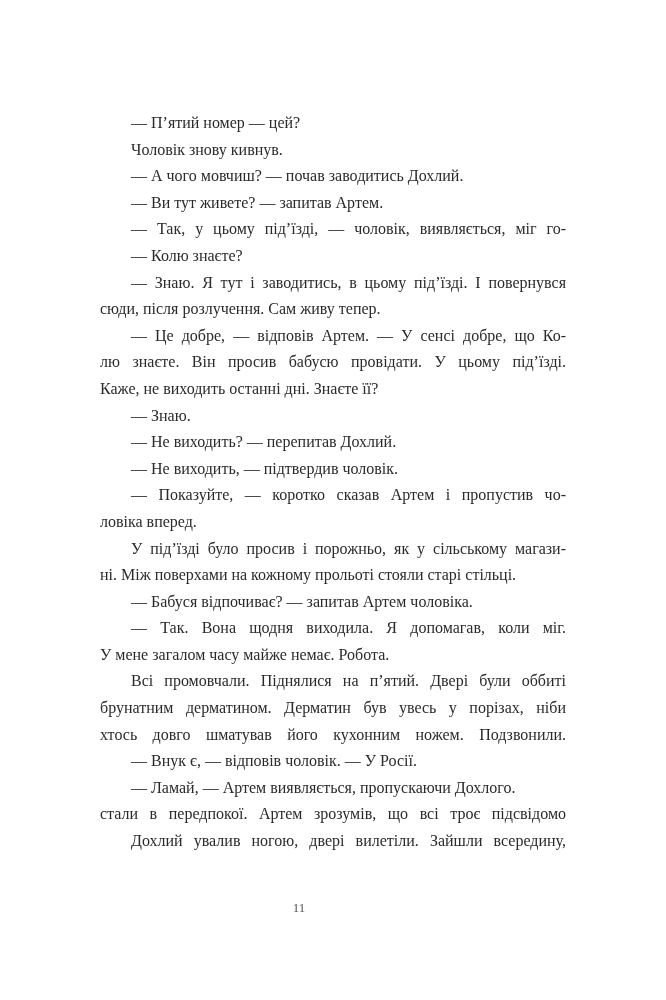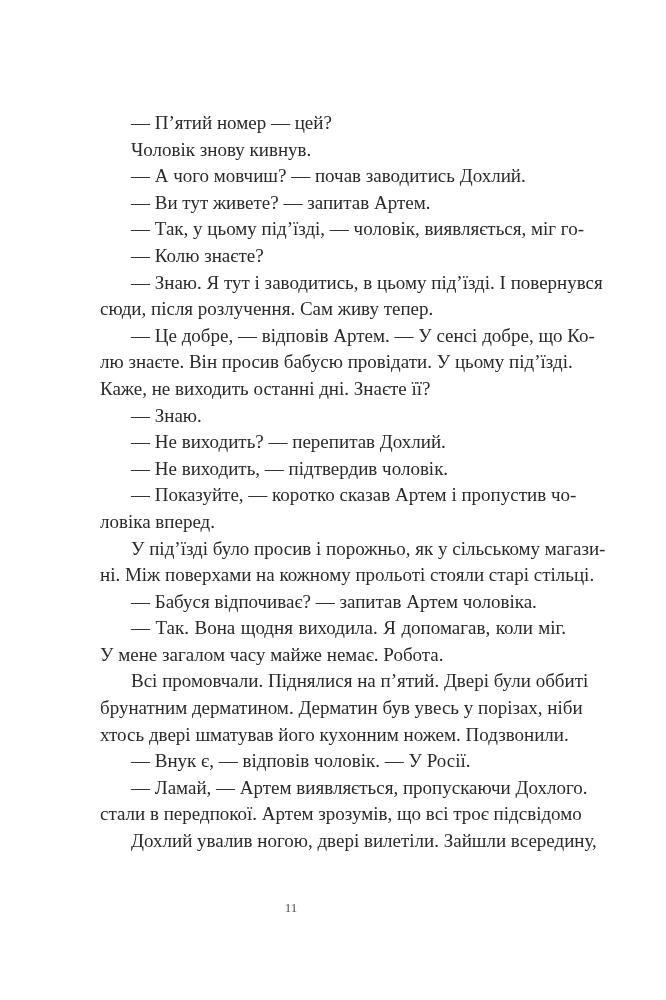--- a/index.html
+++ b/index.html
@@ -19,21 +19,21 @@
       width: 666px;
       height: 1000px;
       background: #ffffff;
     }
     .text-block {
       position: absolute;
       left: 100px;
       top: 110px;
       width: 466px;
       font-family: "Liberation Serif", "DejaVu Serif", serif;
-      font-size: 19px;
+      font-size: 16px;
       line-height: 26.6px;
       color: #2a2a2a;
     }
     .line {
       display: block;
       height: 26.6px;
       white-space: nowrap;
       text-align: justify;
       text-align-last: justify;
     }
@@ -41,20 +41,21 @@
     .line.last { text-align-last: left; }
     .page-number {
       position: absolute;
       top: 900px;
       left: 0;
       width: 582px;
       text-align: center;
       font-family: "Liberation Serif", "DejaVu Serif", serif;
       font-size: 13px;
       color: #555555;
+      padding-left: 8px;
     }
   </style>
 </head>
 <body>
 
 <div class="page">
   <div class="text-block" id="text-block">
       <span class="line indent last">— П’ятий номер — цей?</span>
       <span class="line indent last">Чоловік знову кивнув.</span>
       <span class="line indent last">— А чого мовчиш? — почав заводитись Дохлий.</span>
@@ -71,20 +72,20 @@
       <span class="line indent last">— Не виходить, — підтвердив чоловік.</span>
       <span class="line indent">— Показуйте, — коротко сказав Артем і пропустив чо-</span>
       <span class="line last">ловіка вперед.</span>
       <span class="line indent">У під’їзді було просив і порожньо, як у сільському магази-</span>
       <span class="line last">ні. Між поверхами на кожному прольоті стояли старі стільці.</span>
       <span class="line indent last">— Бабуся відпочиває? — запитав Артем чоловіка.</span>
       <span class="line indent">— Так. Вона щодня виходила. Я допомагав, коли міг.</span>
       <span class="line last">У мене загалом часу майже немає. Робота.</span>
       <span class="line indent">Всі промовчали. Піднялися на п’ятий. Двері були оббиті</span>
       <span class="line">брунатним дерматином. Дерматин був увесь у порізах, ніби</span>
-      <span class="line">хтось двері шматував його кухонним ножем. Подзвонили.</span>
+      <span class="line">хтось довго шматував його кухонним ножем. Подзвонили.</span>
       <span class="line indent last">— Внук є, — відповів чоловік. — У Росії.</span>
       <span class="line indent last">— Ламай, — Артем виявляється, пропускаючи Дохлого.</span>
       <span class="line">стали в передпокої. Артем зрозумів, що всі троє підсвідомо</span>
       <span class="line indent">Дохлий увалив ногою, двері вилетіли. Зайшли всередину,</span>
     </div>
   <div class="page-number">11</div>
 </div>
 
 </body></html>

